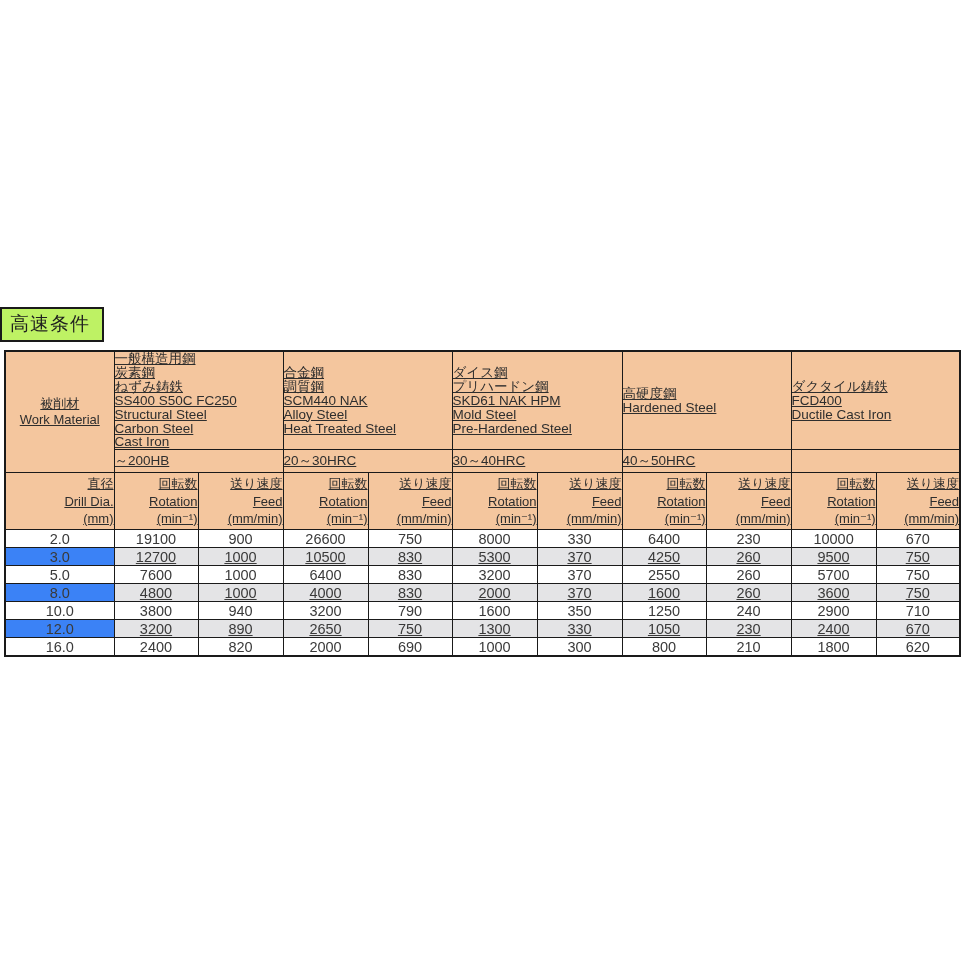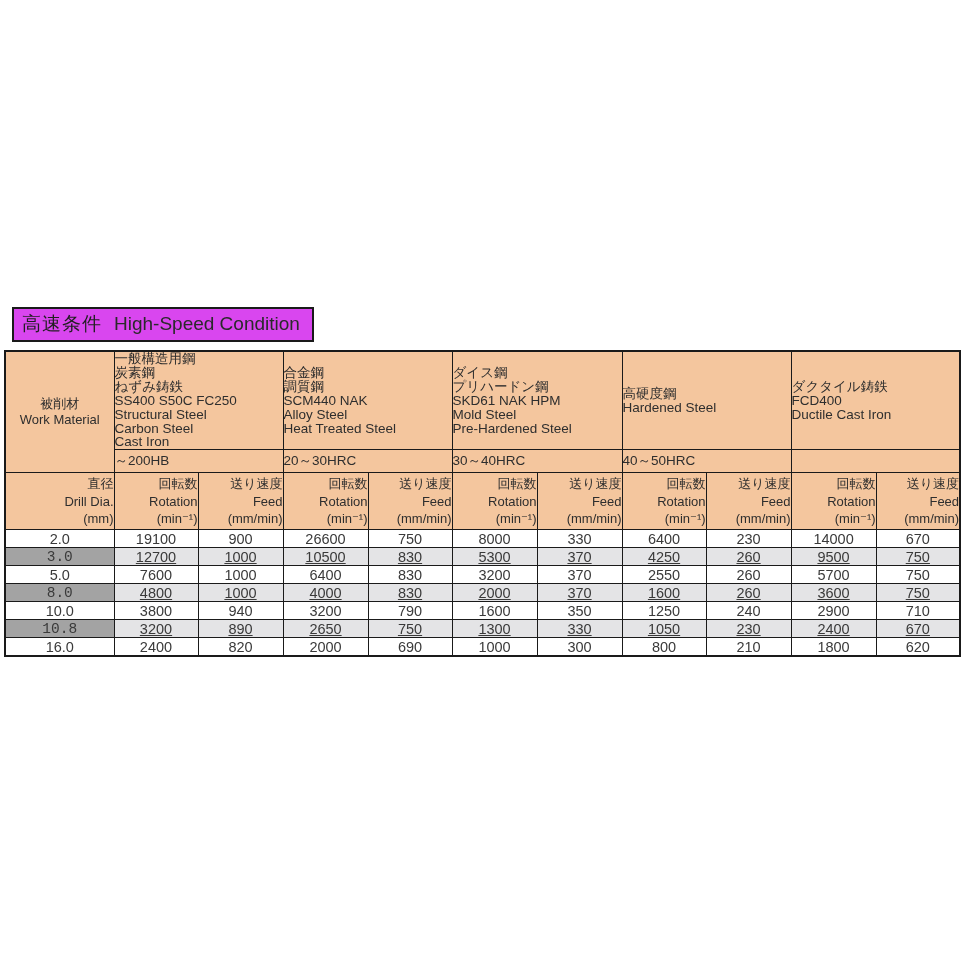--- a/index.html
+++ b/index.html
@@ -10,28 +10,28 @@
   }
   .page {
     position: relative;
     width: 962px;
     height: 962px;
     background: #ffffff;
     overflow: hidden;
   }
   .title-box {
     position: absolute;
-    left: 12px;
+    left: 0;
     top: 307px;
     border: 2px solid #1a1a1a;
     padding: 2px 12px 3px 8px;
     display: inline-flex;
     align-items: baseline;
-    gap: 12px;
-    background: #d946ef;
+    gap: 39px;
+    background: #bef264;
   }
   .title-ja {
     font-size: 19px;
     color: #1f1f1f;
     letter-spacing: 1px;
   }
   .title-en {
     font-size: 19px;
     color: #2a2a2a;
   }
@@ -47,20 +47,21 @@
   table.cond td, table.cond th {
     border: 1px solid #1a1a1a;
     padding: 0;
     font-weight: normal;
     overflow: hidden;
   }
   
   .hdr {
     background: #f4c69e;
     color: #2e2e2e;
+    text-decoration: underline;
   }
   .work-material-cell {
     text-align: center;
     vertical-align: middle;
     font-size: 13px;
     line-height: 16px;
   }
   .material-cell {
     vertical-align: middle;
     text-align: left;
@@ -81,32 +82,31 @@
     height: 56px;
     vertical-align: middle;
   }
   .data-row td {
     text-align: center;
     font-size: 14.5px;
     height: 17px;
     color: #3a3a3a;
     background: #ffffff;
   }
-  .data-row.shaded td.dia-cell   { background: #a3a3a3; font-family: Liberation Mono, monospace; }
+  .data-row.shaded td.dia-cell   { background: #3b82f6; }
   .data-row.shaded td.value-cell { background: #e4e4e6; text-decoration: underline; }
   .dia-cell { color: #3a3a3a; margin-left: 25px; }
 </style>
 </head>
 <body>
 
 <div class="page">
 
   <div class="title-box">
     <span class="title-ja">高速条件</span>
-    <span class="title-en">High-Speed Condition</span>
   </div>
 
   <table class="cond">
     <colgroup>
       <col style="width:109px">
       <col style="width:84px">
         <col style="width:85px">
       <col style="width:85px">
         <col style="width:84px">
       <col style="width:85px">
@@ -148,21 +148,21 @@
         <tr class="data-row">
           <td class="dia-cell">2.0</td>
           <td class="value-cell">19100</td>
           <td class="value-cell">900</td>
           <td class="value-cell">26600</td>
           <td class="value-cell">750</td>
           <td class="value-cell">8000</td>
           <td class="value-cell">330</td>
           <td class="value-cell">6400</td>
           <td class="value-cell">230</td>
-          <td class="value-cell">14000</td>
+          <td class="value-cell">10000</td>
           <td class="value-cell">670</td>
         </tr>
         <tr class="data-row shaded">
           <td class="dia-cell">3.0</td>
           <td class="value-cell">12700</td>
           <td class="value-cell">1000</td>
           <td class="value-cell">10500</td>
           <td class="value-cell">830</td>
           <td class="value-cell">5300</td>
           <td class="value-cell">370</td>
@@ -204,21 +204,21 @@
           <td class="value-cell">3200</td>
           <td class="value-cell">790</td>
           <td class="value-cell">1600</td>
           <td class="value-cell">350</td>
           <td class="value-cell">1250</td>
           <td class="value-cell">240</td>
           <td class="value-cell">2900</td>
           <td class="value-cell">710</td>
         </tr>
         <tr class="data-row shaded">
-          <td class="dia-cell">10.8</td>
+          <td class="dia-cell">12.0</td>
           <td class="value-cell">3200</td>
           <td class="value-cell">890</td>
           <td class="value-cell">2650</td>
           <td class="value-cell">750</td>
           <td class="value-cell">1300</td>
           <td class="value-cell">330</td>
           <td class="value-cell">1050</td>
           <td class="value-cell">230</td>
           <td class="value-cell">2400</td>
           <td class="value-cell">670</td>

